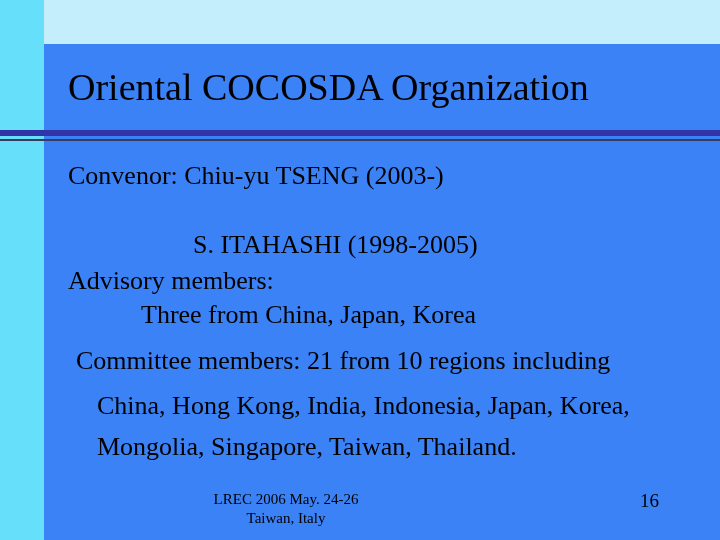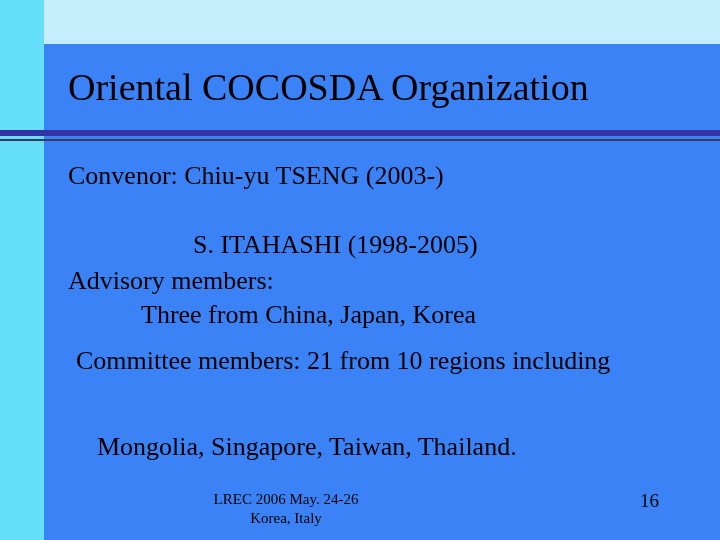--- a/index.html
+++ b/index.html
@@ -103,23 +103,24 @@
   <div class="body-line" style="left:68px;  top:159px;">Convenor: Chiu-yu TSENG (2003-)</div>
 
   <div class="body-line" style="left:193px; top:205px;margin-top:23px;">S. ITAHASHI (1998-2005)</div>
 
   <div class="body-line" style="left:68px;  top:264px;">Advisory members:</div>
 
   <div class="body-line" style="left:97px;  top:298px;margin-left:44px;">Three from China, Japan, Korea</div>
 
   <div class="body-line" style="left:68px;  top:344px;margin-left:8px;">Committee members: 21 from 10 regions including</div>
 
+  <div class="body-line" style="left:97px;  top:389px;">China, Hong Kong, India, Indonesia, Japan, Korea,</div>
 
   <div class="body-line" style="left:97px;  top:430px;">Mongolia, Singapore, Taiwan, Thailand.</div>
 
   <div class="footer">
     <div>LREC 2006 May. 24-26</div>
-    <div>Korea, Italy</div>
+    <div>Taiwan, Italy</div>
   </div>
 
   <div class="page-number">16</div>
 
 </div>
 
 </body></html>

